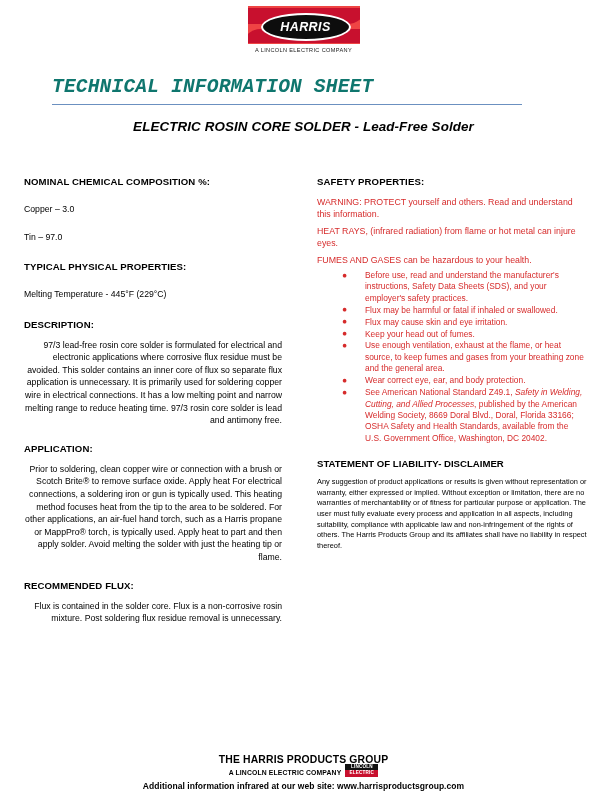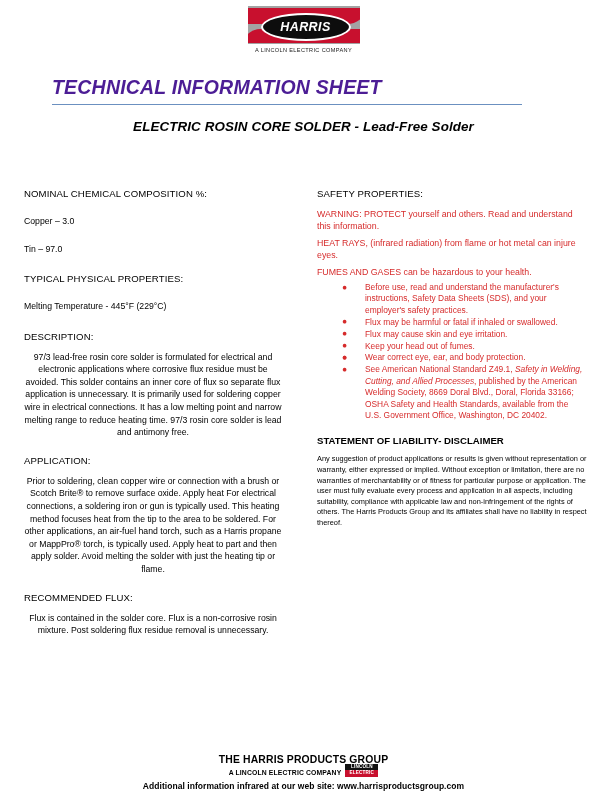--- a/index.html
+++ b/index.html
@@ -22,21 +22,21 @@
     left: 0; right: 0;
     top: 6px;
     display: flex;
     flex-direction: column;
     align-items: center;
   }
   .logo-mark {
     position: relative;
     width: 112px;
     height: 38px;
-    background: #a3a3a3;
+    background: #ef4444;
     overflow: hidden;
   }
   .logo-swoosh-top {
     position: absolute;
     left: -10px;
     top: 2px;
     width: 128px;
     height: 16px;
     background: #c8102e;
     border-radius: 0 0 70px 0;
@@ -82,23 +82,24 @@
   }
 
   
   .doc-title {
     position: absolute;
     left: 52px;
     top: 76px;
     font-size: 19.5px;
     font-weight: bold;
     font-style: italic;
-    color: #4c1d95;
+    color: #0f766e;
     letter-spacing: 0.2px;
     white-space: nowrap;
+    font-family: Liberation Mono, monospace;
   }
   .title-rule {
     position: absolute;
     left: 52px;
     top: 104px;
     width: 470px;
     height: 1px;
     background: #6b90c0;
   }
   .doc-subtitle {
@@ -121,31 +122,31 @@
   }
   .col-right {
     position: absolute;
     left: 317px;
     top: 176px;
     width: 270px;
   }
 
   .sec-head {
     font-size: 9.6px;
-    font-weight: normal;
+    font-weight: bold;
     letter-spacing: 0.1px;
-    margin: 12px 0 9px 0;
+    margin: 0 0 9px 0;
   }
   .sec-head.spaced { margin-top: 18px; }
 
   .body-text {
     font-size: 8.7px;
     line-height: 12.6px;
     margin: 0 0 16px 0;
-    text-align: center;
+    text-align: right;
   }
   .body-text.tight { margin-bottom: 4px; }
 
   .kv-line {
     font-size: 8.7px;
     line-height: 12.2px;
     margin-top: 16px;
   }
 
   
@@ -309,20 +310,21 @@
     <li>
       <span class="bull">●</span>
       <span>Flux may cause skin and eye irritation.</span>
     </li>
     <li>
       <span class="bull">●</span>
       <span>Keep your head out of fumes.</span>
     </li>
     <li>
       <span class="bull">●</span>
+      <span>Use enough ventilation, exhaust at the flame, or heat source, to keep fumes and gases from your breathing zone and the general area.</span>
     </li>
     <li>
       <span class="bull">●</span>
       <span>Wear correct eye, ear, and body protection.</span>
     </li>
     <li>
       <span class="bull">●</span>
       <span>See American National Standard Z49.1, </span><em>Safety in Welding, Cutting, and Allied Processes</em><span>, published by the American Welding Society, 8669 Doral Blvd., Doral, Florida 33166; OSHA Safety and Health Standards, available from the U.S. Government Office, Washington, DC 20402.</span>
     </li>
   </ul>

